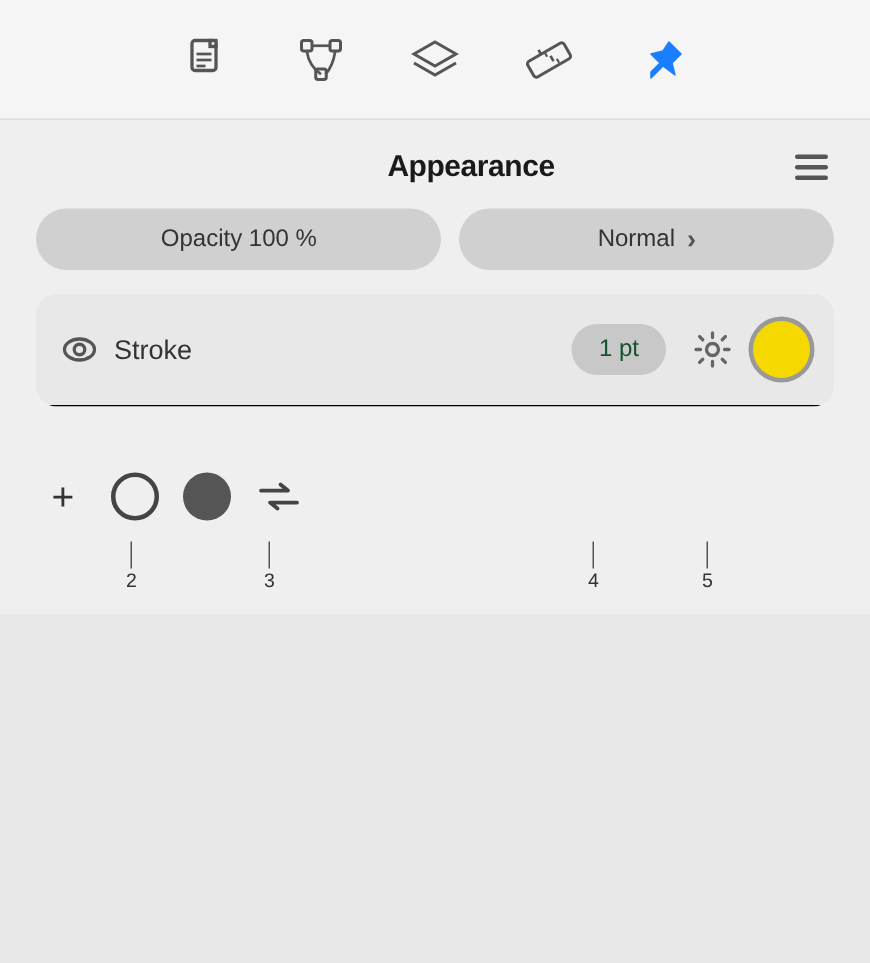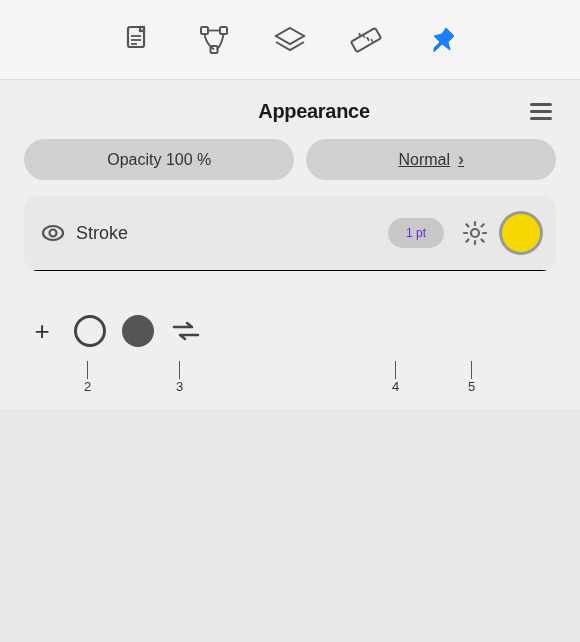--- a/index.html
+++ b/index.html
@@ -98,21 +98,20 @@
       align-items: center;
       gap: 8px;
       flex: 1;
       justify-content: center;
     }
     .pill-button.opacity-pill {
       flex: 1.1;
     }
     .pill-button.normal-pill {
       flex: 1;
-      text-decoration: underline;
     }
     .chevron-right {
       font-size: 18px;
       color: #555;
       font-weight: 600;
     }
 
     
     .properties-area {
       background: #e8e8e8;
@@ -147,23 +146,23 @@
       font-size: 18px;
       font-weight: 500;
       color: #333;
       flex: 1;
     }
 
     .stroke-pt-pill {
       background: #c8c8c8;
       border-radius: 50px;
       padding: 8px 18px;
-      font-size: 12px;
+      font-size: 16px;
       font-weight: 500;
-      color: #6d28d9;
+      color: #14532d;
       border: none;
       cursor: pointer;
       margin-right: 16px;
     }
 
     .gear-icon-btn {
       width: 30px;
       height: 30px;
       display: flex;
       align-items: center;

